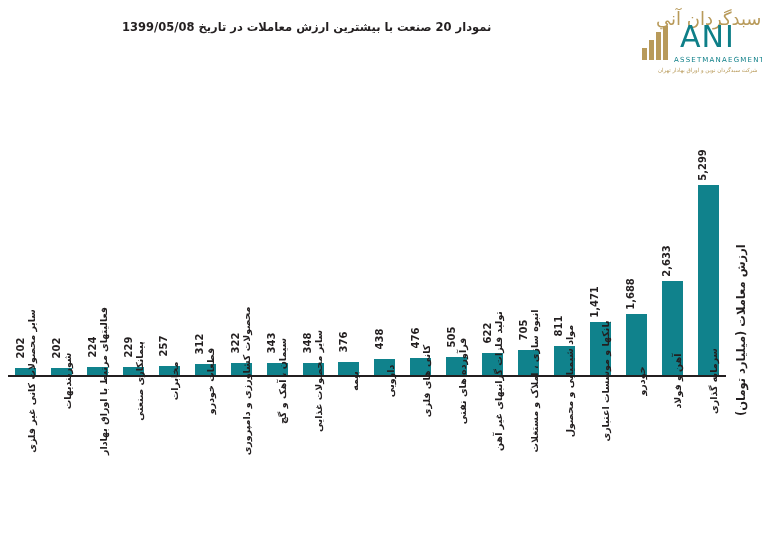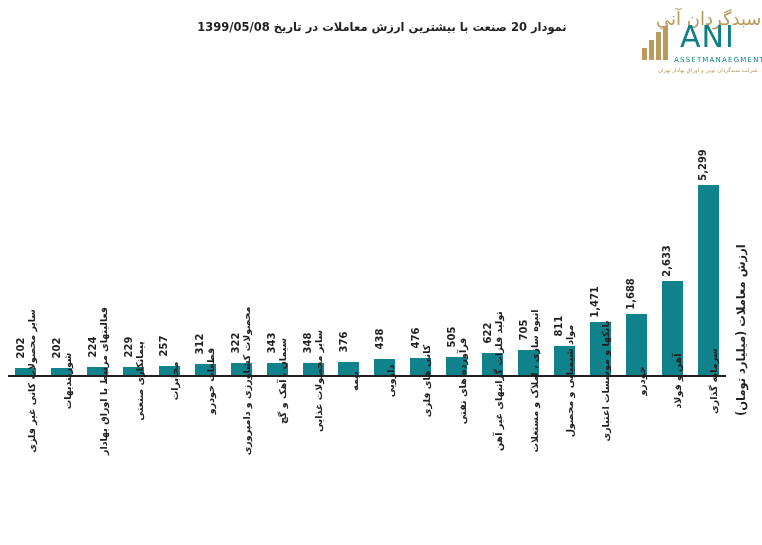--- a/index.html
+++ b/index.html
@@ -24,21 +24,21 @@
     top: 0;
     left: 0;
     width: 762px;
     height: 100px;
   }
   #title-block {
     position: absolute;
     top: 18px;
     right: 120px;
     width: 520px;
-    text-align: center;
+    text-align: left;
     direction: rtl;
   }
   .title-line {
     font-size: 11.5px;
     font-weight: bold;
     color: #231f20;
     line-height: 19px;
     white-space: nowrap;
   }
 

